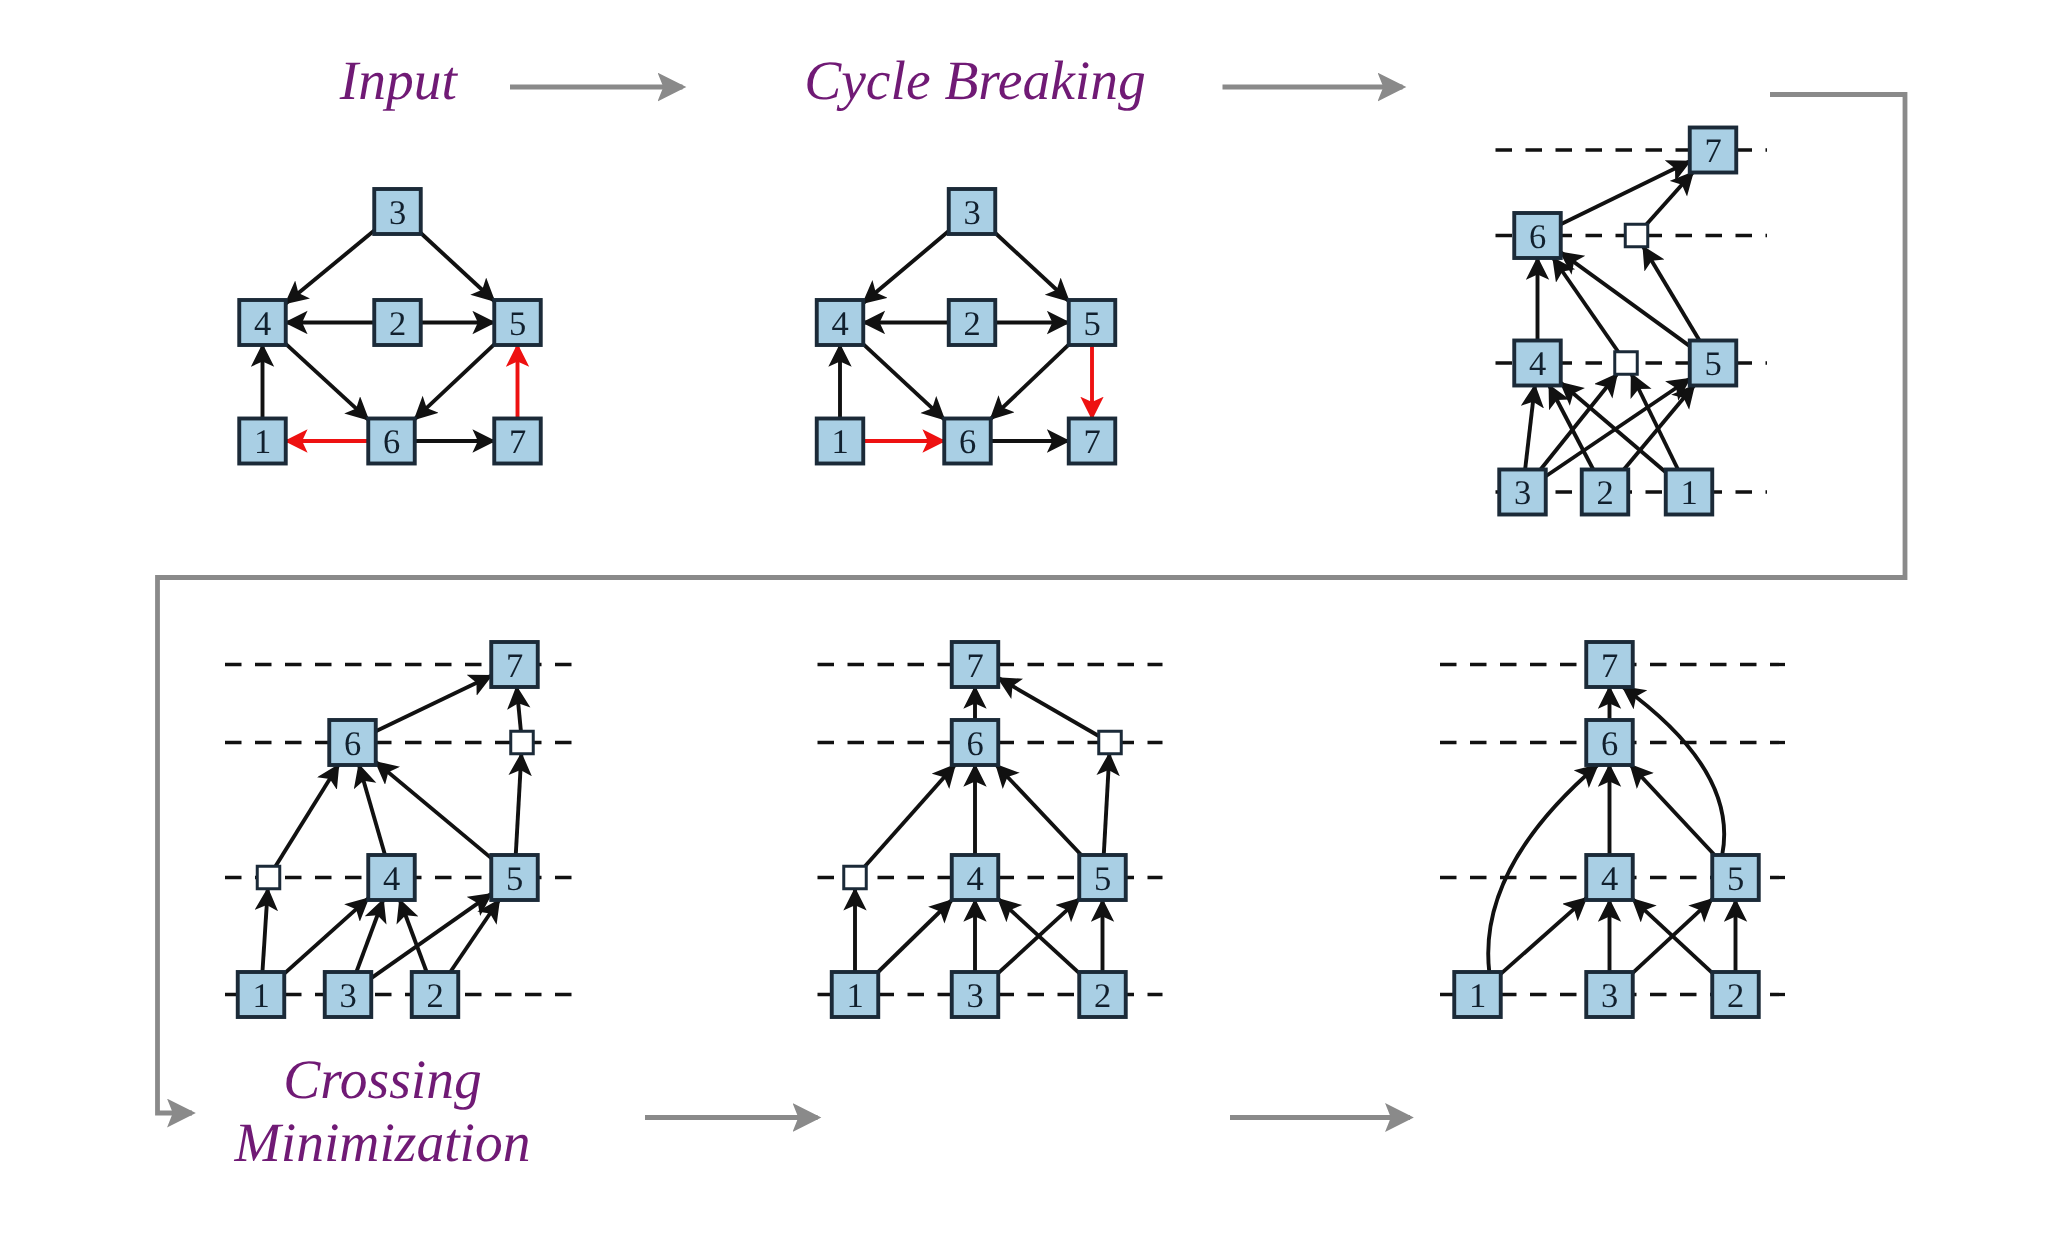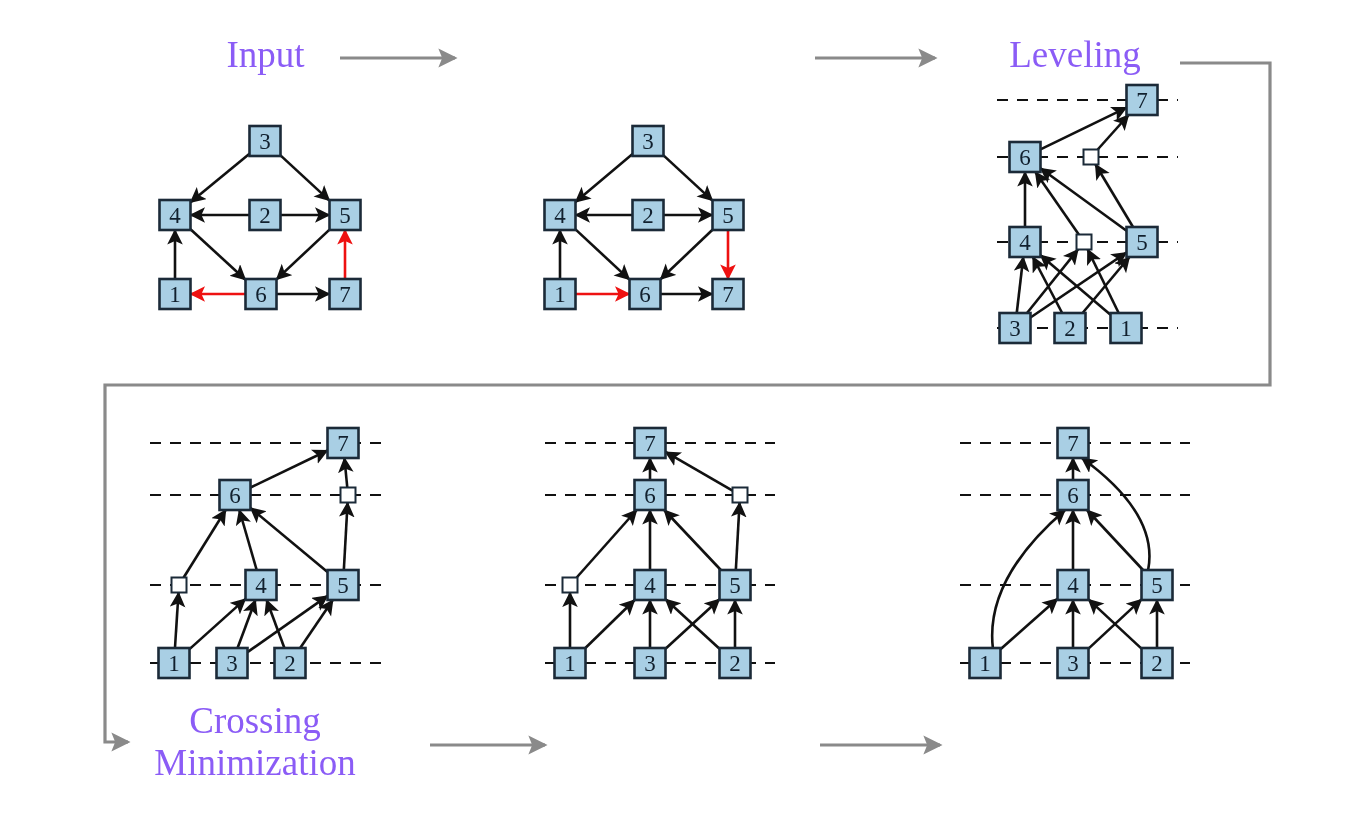--- a/index.html
+++ b/index.html
@@ -9,24 +9,25 @@
     font-family:"Liberation Serif",serif;
     color:#111111;
   }
   #stage{position:relative;width:1368px;height:837px;}
   svg#canvas{position:absolute;left:0;top:0;width:1368px;height:837px;}
   .stage-label{
     position:absolute;
     font-family:"Liberation Serif",serif;
     font-size:37px;
     line-height:42px;
-    color:#8b5cf6;
+    color:#701a75;
     text-align:center;
     white-space:pre-line;
     user-select:none;
+    font-style:italic;
   }
 </style>
 </head>
 <body>
 
 <div id="stage">
 
   <svg id="canvas" viewBox="0 0 1368 837">
     <defs>
       <marker id="ah-black" markerWidth="7" markerHeight="7" refX="5.6" refY="3" orient="auto" markerUnits="strokeWidth">
@@ -318,17 +319,17 @@
           <text x="1073" y="663.5" text-anchor="middle" dominant-baseline="central" font-family="&quot;Liberation Serif&quot;, serif" font-size="23" fill="#11202e">3</text>
         </g>
         <g>
           <rect x="1141.5" y="648" width="31" height="30" fill="#a9cfe4" stroke="#1b2a38" stroke-width="2.6"></rect>
           <text x="1157" y="663.5" text-anchor="middle" dominant-baseline="central" font-family="&quot;Liberation Serif&quot;, serif" font-size="23" fill="#11202e">2</text>
         </g>
       </g>
   </svg>
 
   <div class="stage-label" id="label-input" style="left:168px;top:34px;width:195px;">Input</div>
-  <div class="stage-label" id="label-leveling" style="left:975px;top:34px;width:200px;">Leveling</div>
+  <div class="stage-label" id="label-cycle" style="left:505px;top:34px;width:290px;">Cycle Breaking</div>
   <div class="stage-label" id="label-crossing" style="left:115px;top:700px;width:280px;">Crossing
 Minimization</div>
 
 </div>
 
 </body></html>

